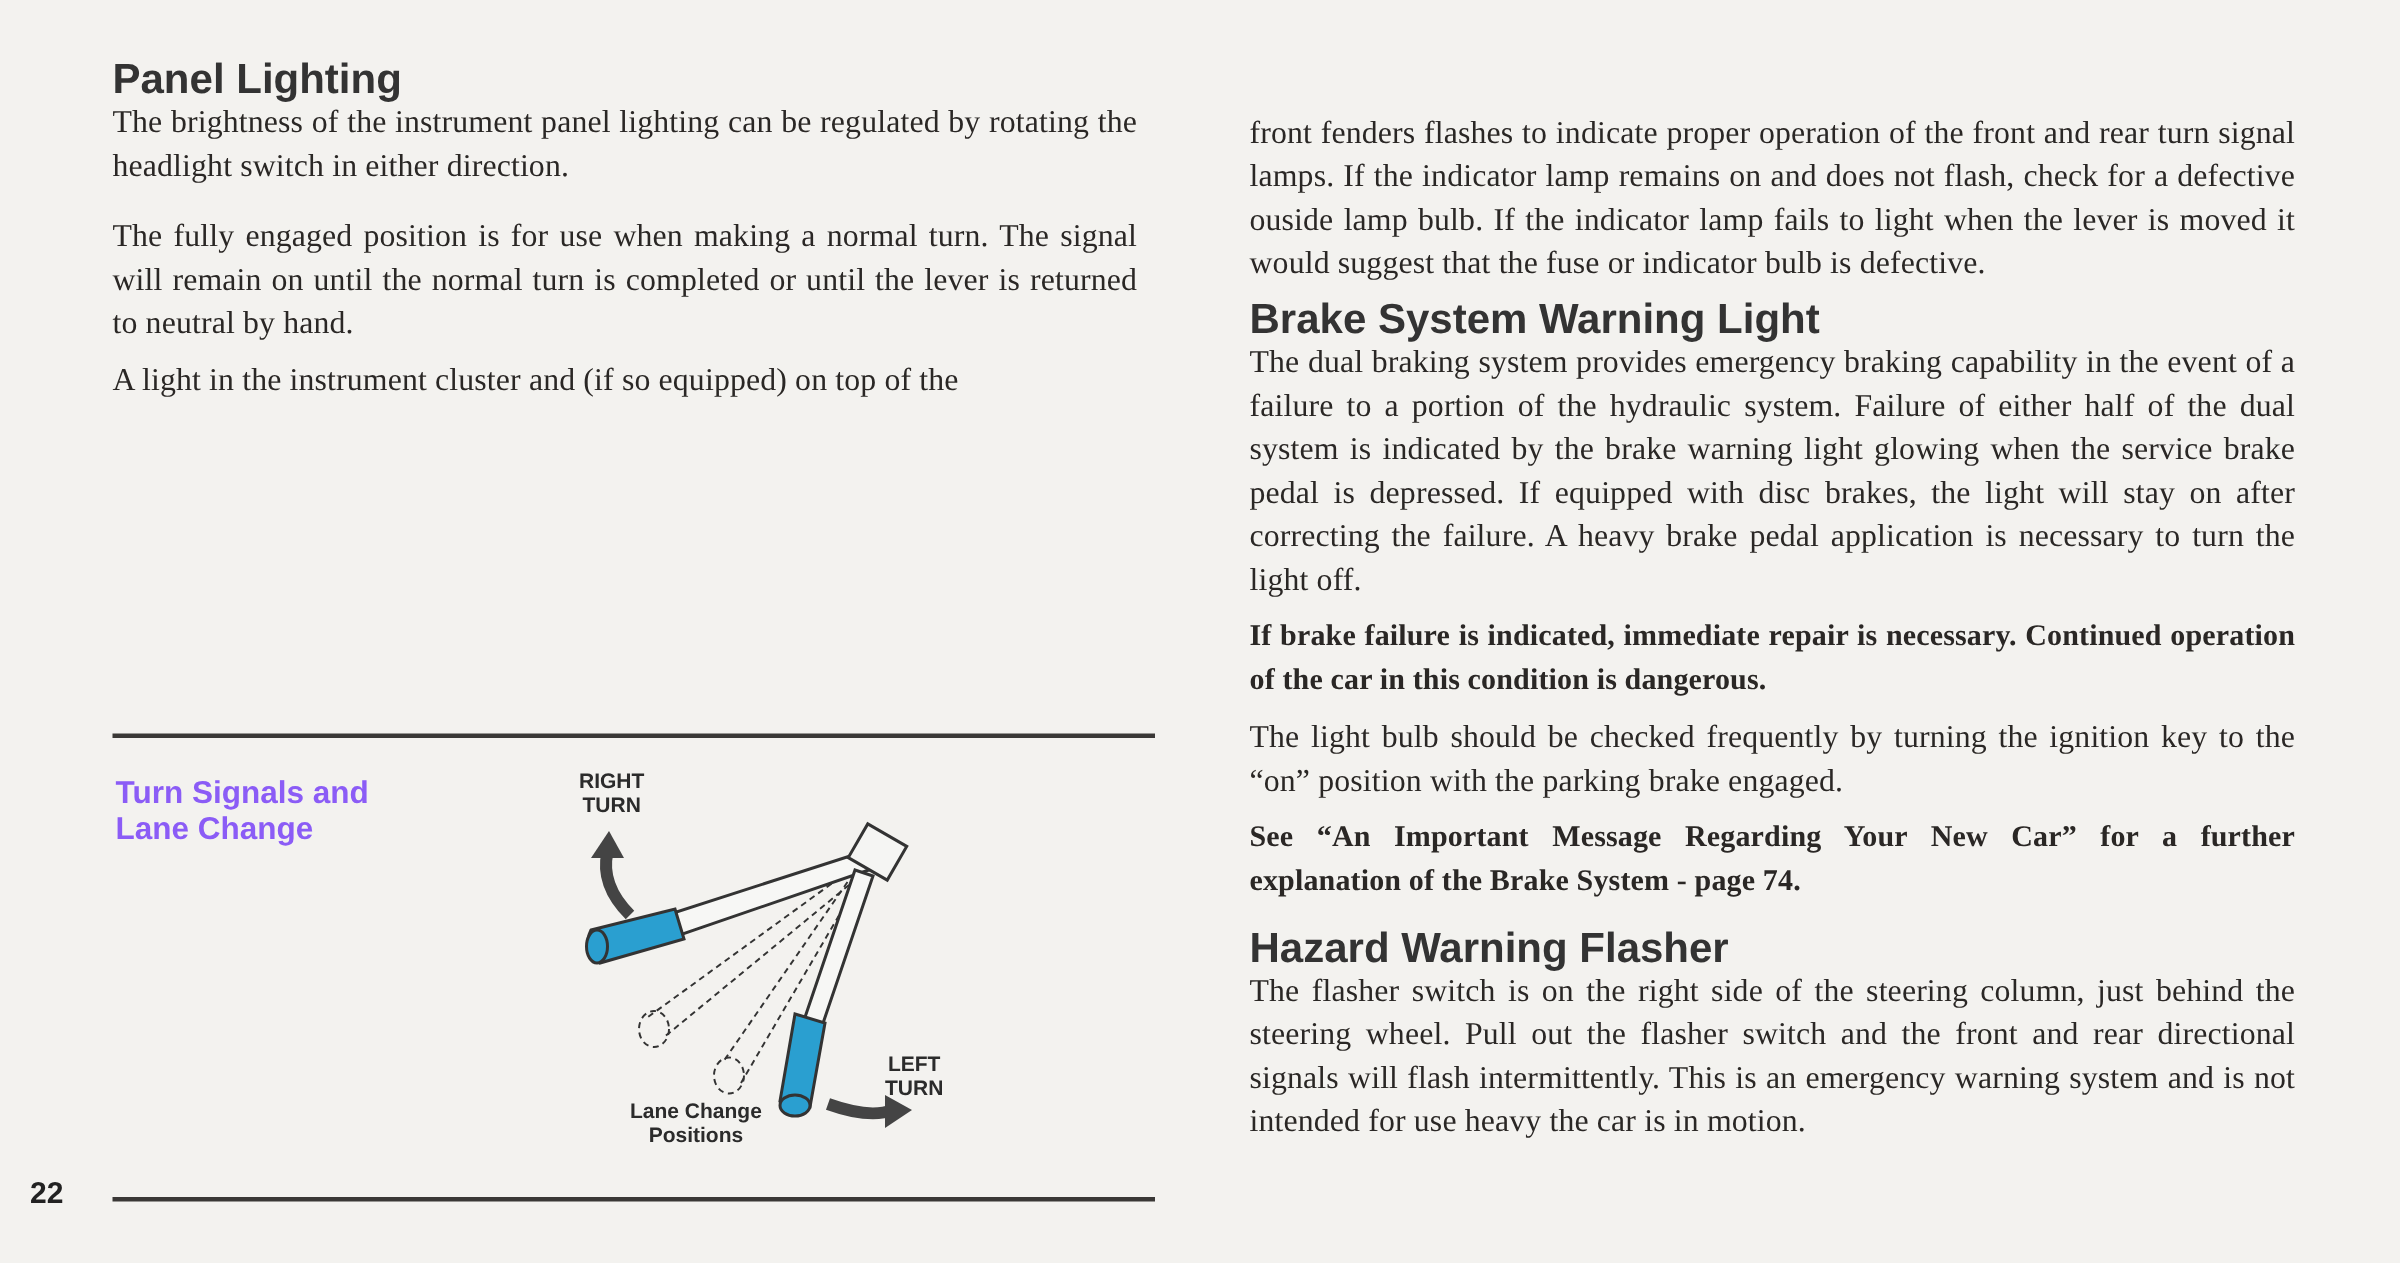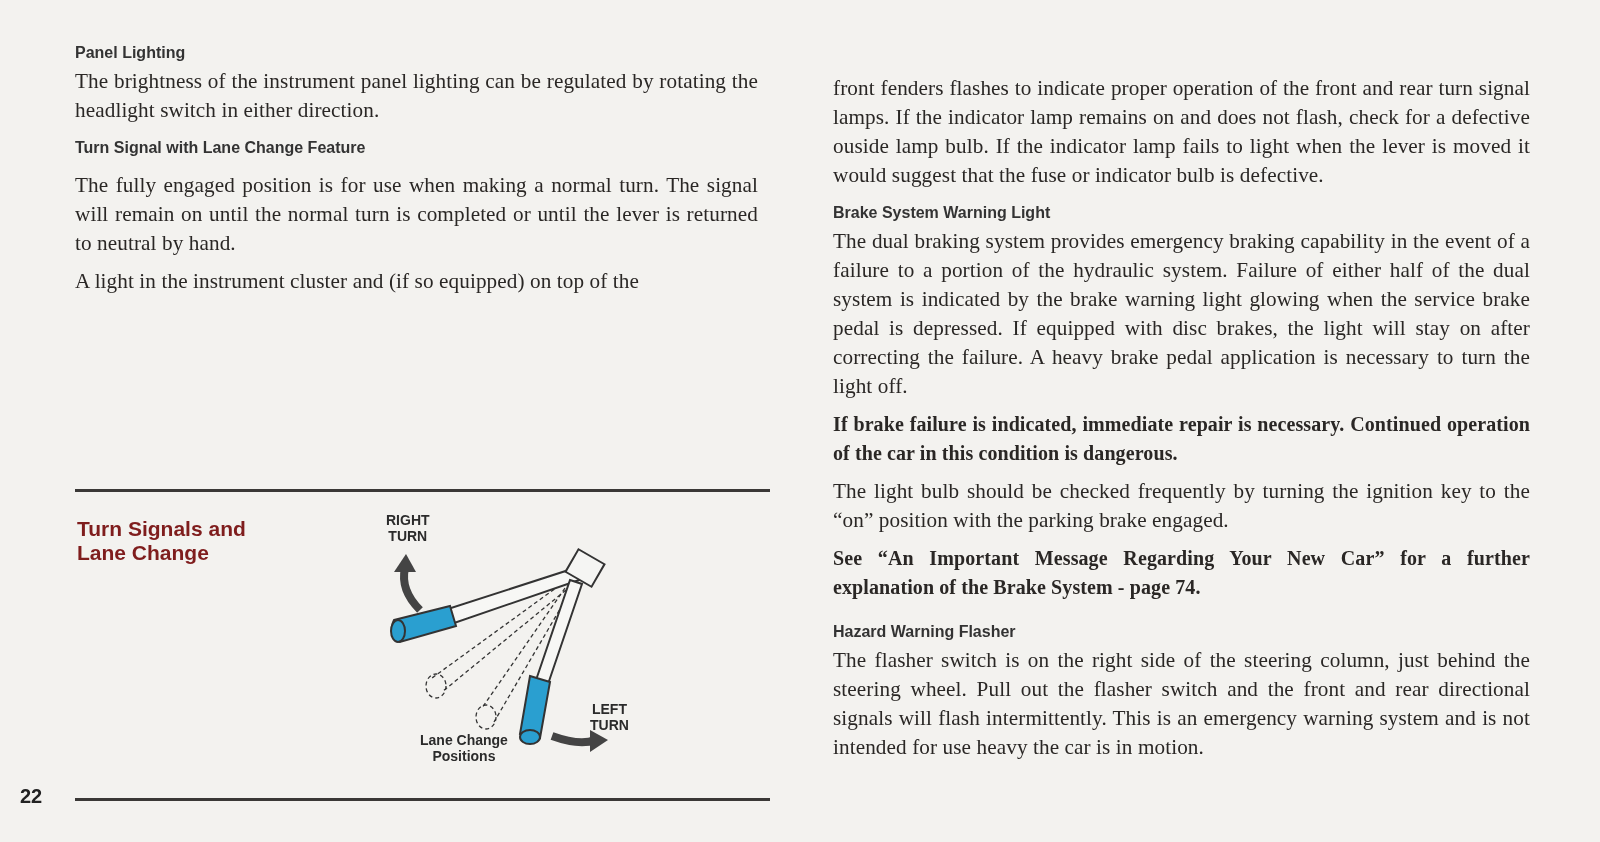--- a/index.html
+++ b/index.html
@@ -13,48 +13,47 @@
     .col { position: absolute; top: 30px; width: 683px; }
     .col-left { left: 75px; }
     .col-right { left: 833px; width: 697px; margin-top: 44px; }
     .p {
       font-size: 21.2px; line-height: 29px; margin: 0; text-align: justify;
       letter-spacing: 0.1px;
     }
     .p.bold { font-weight: bold; font-size: 20px; }
     .h {
       font-family: "Liberation Sans", sans-serif; font-weight: bold;
-      font-size: 16px; line-height: 28px; color: #333; margin: 0;
+      font-size: 28px; line-height: 28px; color: #333; margin: 0;
     }
     .gap { height: 9px; }
     .rule { position: absolute; left: 75px; width: 695px; height: 3px; background: #3a3836; }
     .figure-title {
       position: absolute; left: 77px; top: 517px;
       font-family: "Liberation Sans", sans-serif; font-weight: bold;
-      font-size: 21px; line-height: 24px; color: #7f1d1d;
+      font-size: 21px; line-height: 24px; color: #8b5cf6;
     }
     .fig-label {
       position: absolute; font-family: "Liberation Sans", sans-serif; font-weight: bold;
       font-size: 14px; line-height: 16px; text-align: center; color: #2b2b2b;
     }
     .page-num {
       position: absolute; left: 20px; top: 785px;
       font-family: "Liberation Sans", sans-serif; font-weight: bold; font-size: 20px; color: #222;
     }
     svg.diagram { position: absolute; left: 380px; top: 540px; }
   </style>
 </head>
 <body>
 
 <div class="col col-left">
   <div class="gap"></div>
   <h2 class="h">Panel Lighting</h2>
   <p class="p">The brightness of the instrument panel lighting can be regulated by rotating the headlight switch in either direction.</p>
   <div class="gap"></div>
-  <h2 class="h">Turn Signal with Lane Change Feature</h2>
   <div class="gap"></div>
   <p class="p">The fully engaged position is for use when making a normal turn. The signal will remain on until the normal turn is completed or until the lever is returned to neutral by hand.</p>
   <div class="gap"></div>
   <p class="p">A light in the instrument cluster and (if so equipped) on top of the</p>
 </div>
 
 <div class="rule" style="top:489px;"></div>
 <div class="figure-title">
   <div>Turn Signals and</div>
   <div>Lane Change</div>

